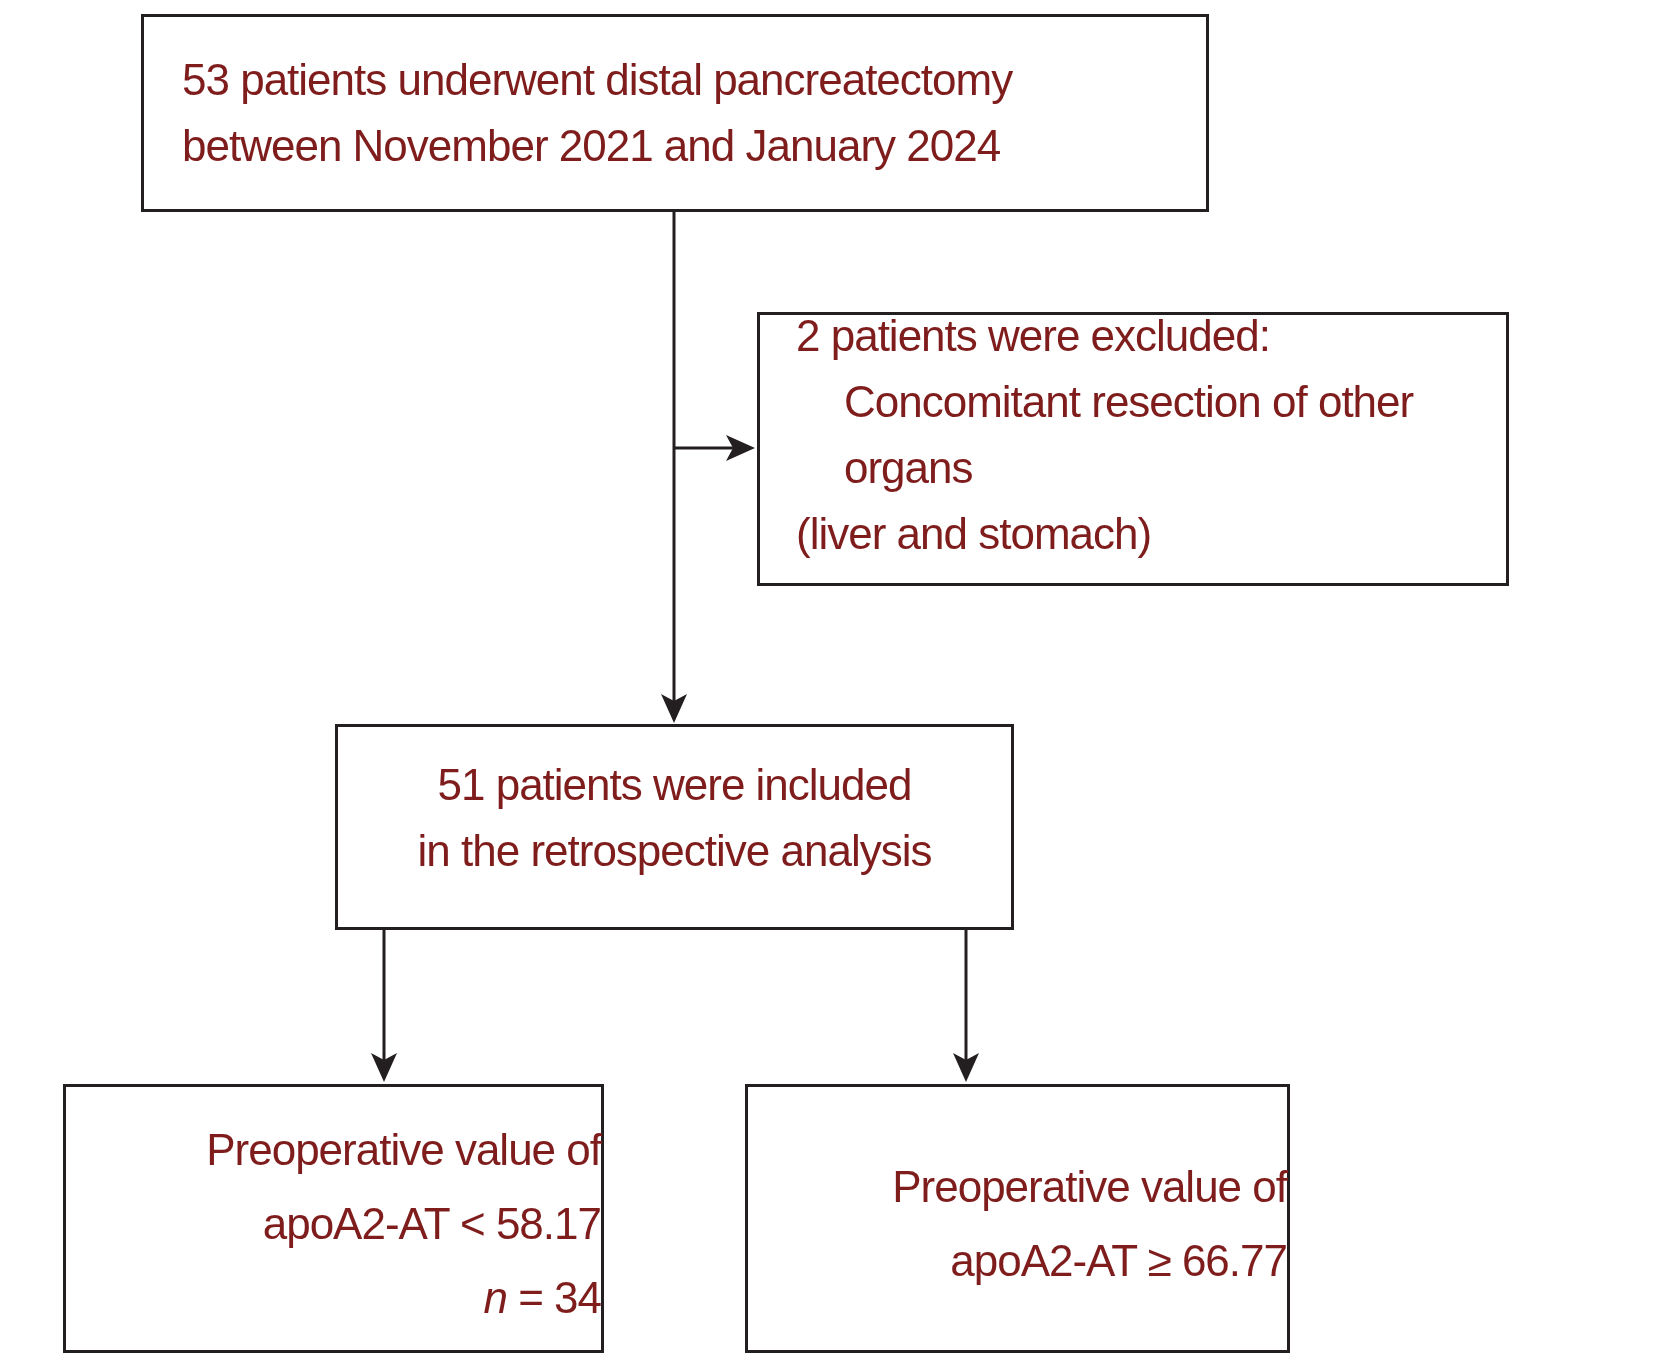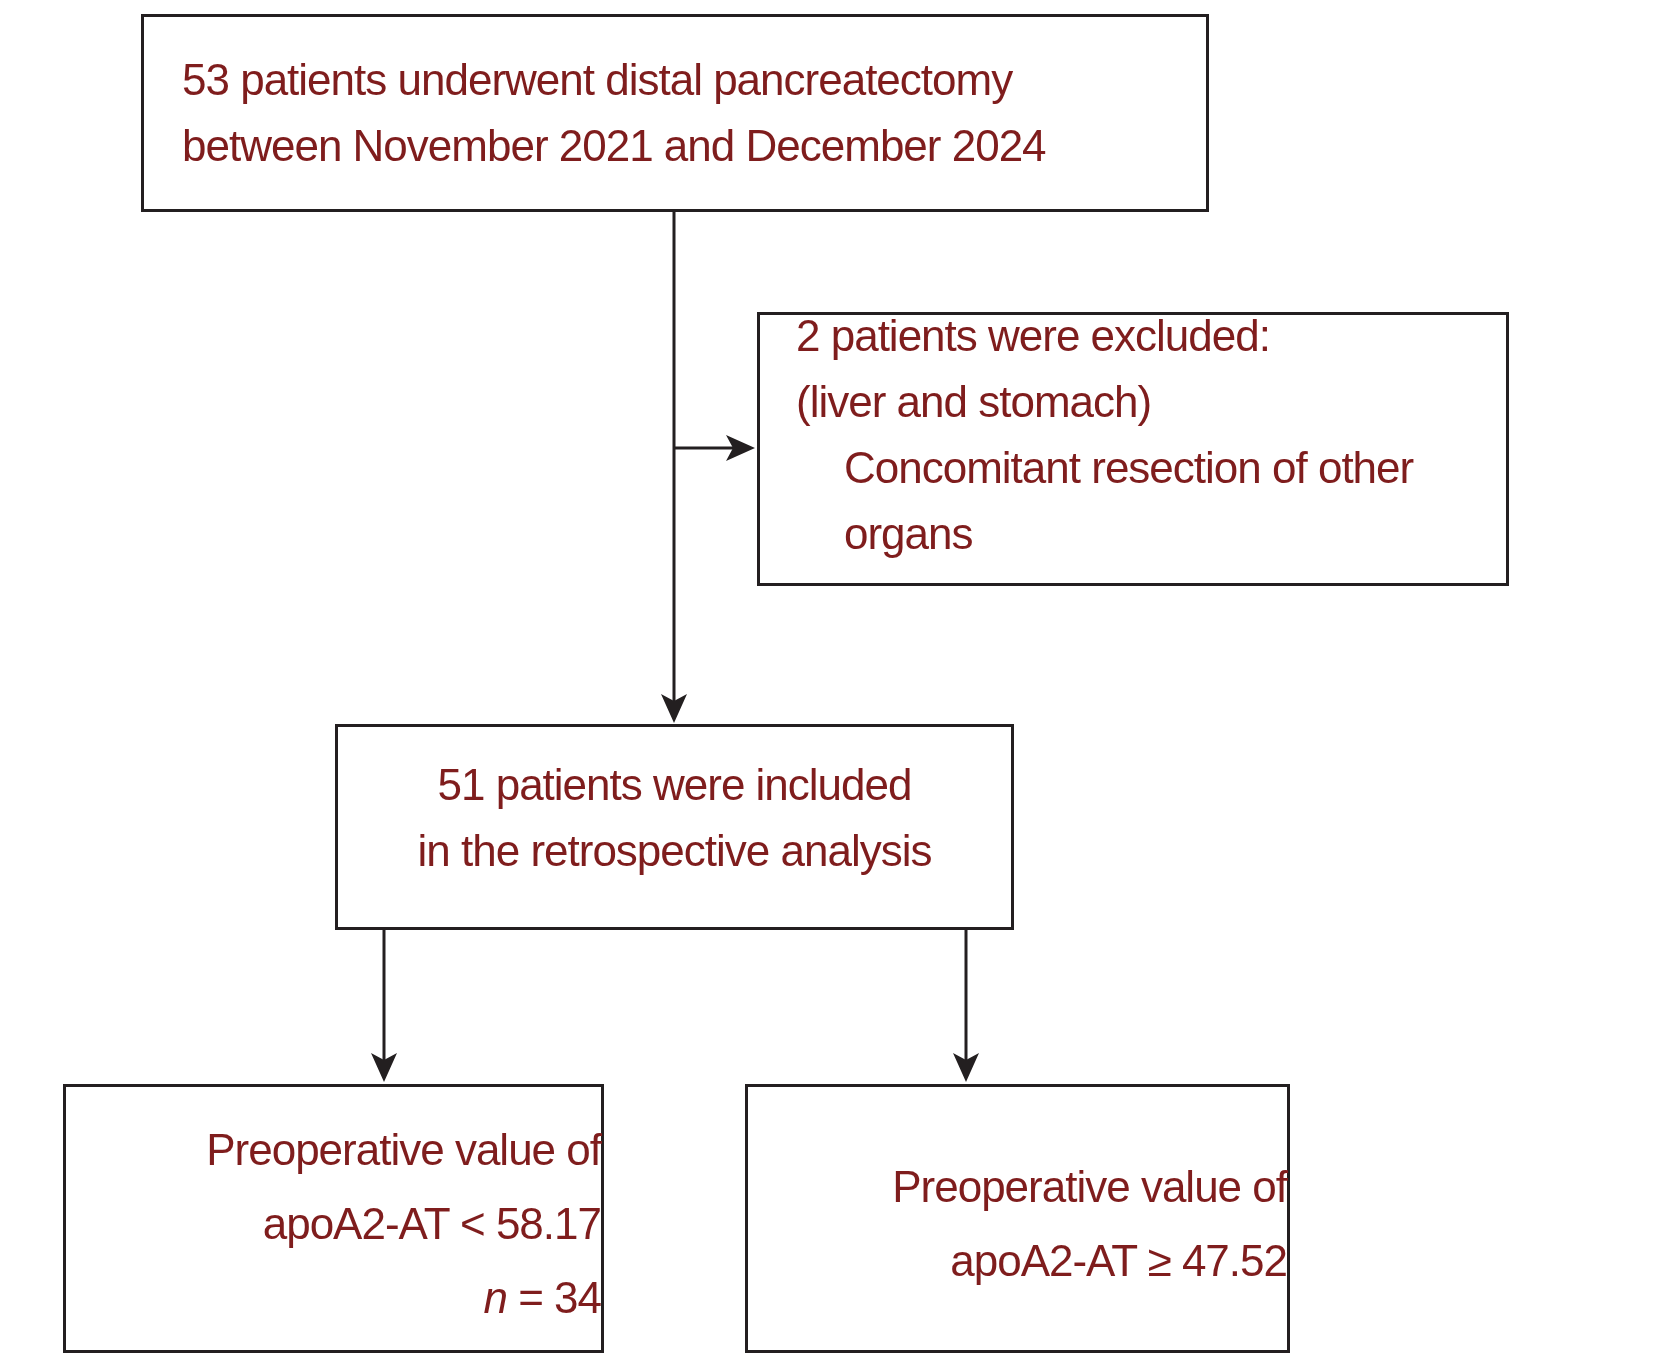--- a/index.html
+++ b/index.html
@@ -100,38 +100,38 @@
       <polygon points="338,1082 325,1053 338,1060 351,1053"></polygon>
     </g>
     <g>
       <line x1="920" y1="929" x2="920" y2="1064"></line>
       <polygon points="920,1082 907,1053 920,1060 933,1053"></polygon>
     </g>
   </svg>
 
   <div class="flow-box box-enrolled">
     <div class="line">53 patients underwent distal pancreatectomy</div>
-    <div class="line">between November 2021 and December 2024</div>
+    <div class="line">between November 2021 and January 2024</div>
   </div>
 
   <div class="flow-box box-excluded">
     <div class="line">2 patients were excluded:</div>
+    <div class="line indent">Concomitant resection of other organs</div>
     <div class="line">(liver and stomach)</div>
-    <div class="line indent">Concomitant resection of other organs</div>
   </div>
 
   <div class="flow-box box-included">
     <div class="line">51 patients were included</div>
     <div class="line">in the retrospective analysis</div>
   </div>
 
   <div class="flow-box box-group box-low">
     <div class="line">Preoperative value of</div>
     <div class="line">apoA2-AT &lt; 58.17</div>
     <div class="line"><span class="italic-n">n</span><span> = 34</span></div>
   </div>
 
   <div class="flow-box box-group box-high">
     <div class="line">Preoperative value of</div>
-    <div class="line">apoA2-AT ≥ 47.52</div>
+    <div class="line">apoA2-AT ≥ 66.77</div>
   </div>
 
 </div>
 
 </body></html>

